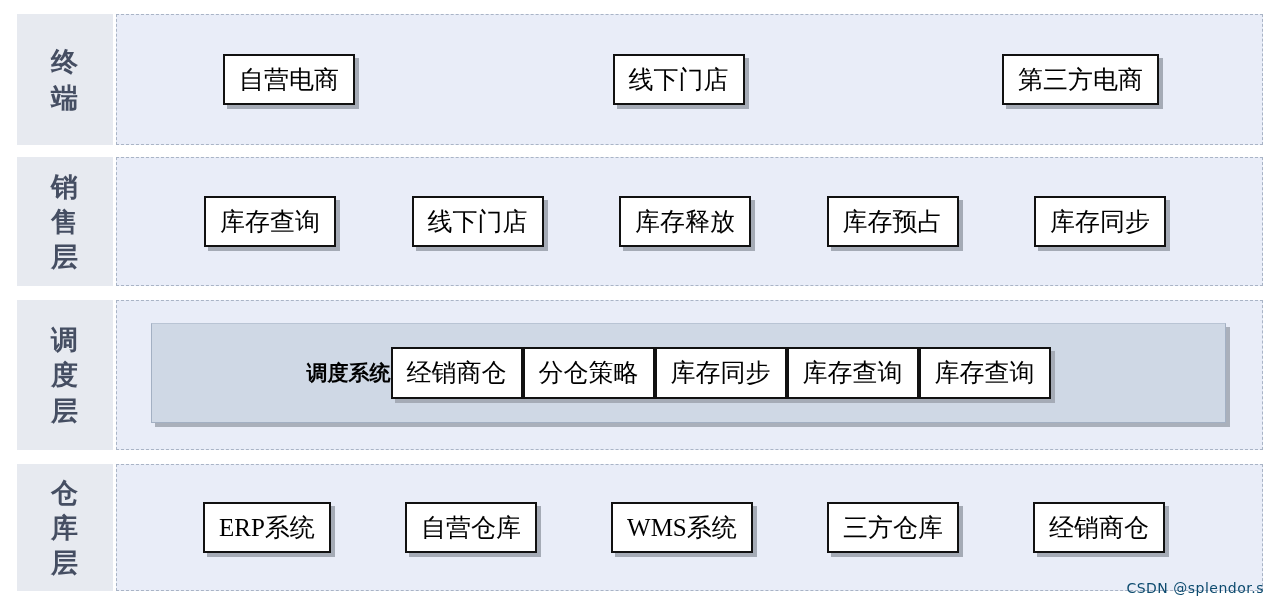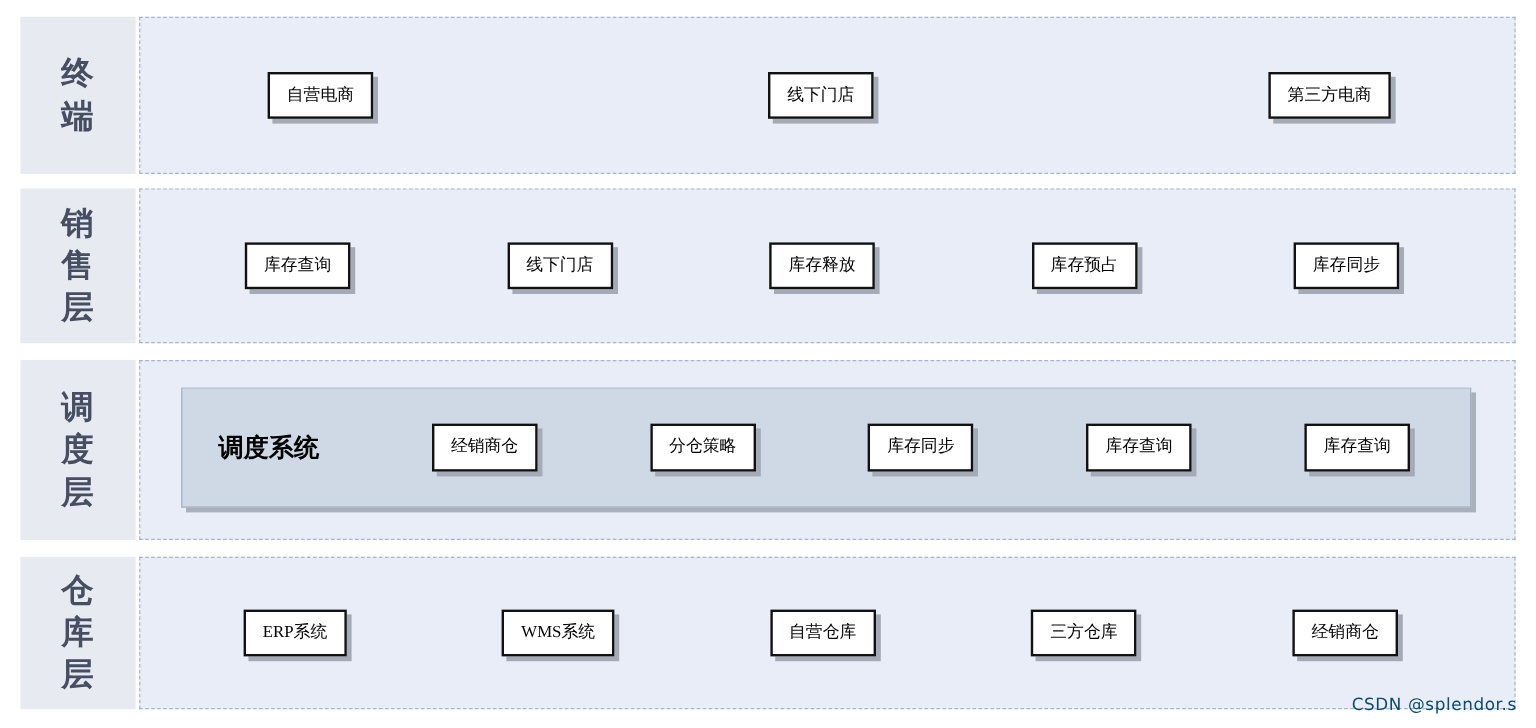--- a/index.html
+++ b/index.html
@@ -43,35 +43,35 @@
   .layer-1 .layer-content { padding: 0 103px 0 106px; }
   .layer-2 .layer-content { padding: 0 96px 0 87px; }
   .layer-4 .layer-content { padding: 0 97px 0 86px; font-family: Liberation Serif, serif; }
 
   .node {
     box-sizing: border-box;
     background: #ffffff;
     border: 2px solid #111111;
     box-shadow: 4px 4px 0 #a5abb6;
     padding: 10px 14px;
-    font-size: 14px;
+    font-size: 25px;
     line-height: 1.1;
     color: #000000;
     white-space: nowrap;
   }
 
   .dispatch-container {
     position: absolute; left: 34px; top: 22px;
     box-sizing: border-box;
     width: 1075px; height: 100px;
     background: #cfd8e5;
     border: 1px solid #a3b0c3;
     border-top-color: #b9c4d4;
     box-shadow: 4px 4px 0 #aab0bb;
-    display: flex; align-items: center; justify-content: space-between;
+    display: flex; align-items: center; justify-content: center;
     padding: 0 50px 0 30px;
   }
   .dispatch-label {
     font-size: 21px;
     font-weight: bold;
     color: #000000;
     white-space: nowrap;
   }
 
   .watermark {
@@ -132,22 +132,22 @@
   </section>
 
   <section class="layer layer-4">
     <div class="layer-label-box">
       <span class="layer-label">仓
 库
 层</span>
     </div>
     <div class="layer-content">
       <div class="node">ERP系统</div>
+      <div class="node">自营仓库</div>
       <div class="node">WMS系统</div>
-      <div class="node">自营仓库</div>
       <div class="node">三方仓库</div>
       <div class="node">经销商仓</div>
     </div>
   </section>
 
   <div class="watermark">CSDN @splendor.s</div>
 
 </div>
 
 </body></html>

